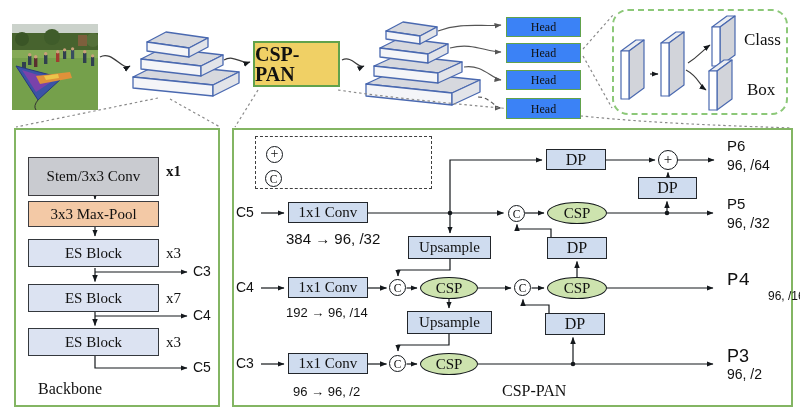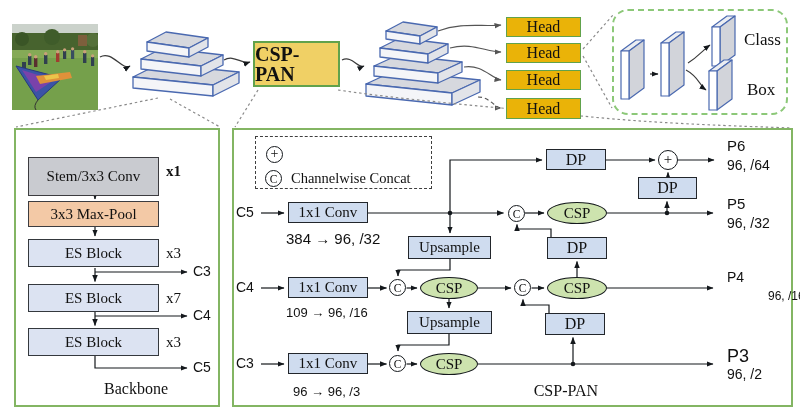--- a/index.html
+++ b/index.html
@@ -5,30 +5,30 @@
   html,body{margin:0;padding:0;background:#fff;}
   #stage{position:relative;width:800px;height:417px;background:#fff;overflow:hidden;
          font-family:"Liberation Serif","DejaVu Serif",serif;color:#111;}
   .abs{position:absolute;}
   .box{position:absolute;display:flex;align-items:center;justify-content:center;
        box-sizing:border-box;font-size:15px;line-height:1;}
   .blue{background:#cfdcef;border:1.4px solid #22262b;}
   .esblue{background:#dce3f2;border:1.4px solid #34383d;}
   .gray{background:#c9cbd0;border:1.4px solid #3c3c40;}
   .orange{background:#f3c9a6;border:1.4px solid #3c3c40;}
-  .head{background:#eab308;border:1.6px solid #61a24c;font-size:16px;}
+  .head{background:#3b82f6;border:1.6px solid #61a24c;font-size:12px;}
   .yellow{background:#f0d065;border:2px solid #61a24c;font-weight:bold;font-size:20px;}
   .ellipse{position:absolute;background:#cde3ae;border:1.4px solid #14181c;border-radius:50%;
            display:flex;align-items:center;justify-content:center;box-sizing:border-box;font-size:15px;}
   .ncirc{position:absolute;background:#fff;border:1.3px solid #14181c;border-radius:50%;
          display:flex;align-items:center;justify-content:center;box-sizing:border-box;}
   .lbl{position:absolute;white-space:nowrap;line-height:1.1;}
   .sans{font-family:"Liberation Sans","DejaVu Sans",sans-serif;}
   .panel{position:absolute;box-sizing:border-box;background:transparent;}
-  .ctr{text-align:right;font-family:Liberation Serif, serif;}
+  .ctr{text-align:left;font-family:Liberation Serif, serif;}
 </style>
 </head>
 <body>
 
 <div id="stage">
 
   <svg class="abs" width="800" height="417" viewBox="0 0 800 417" style="left:0;top:0;">
     <defs>
       <marker id="m" markerWidth="8" markerHeight="6" refX="6.5" refY="2.75" orient="auto" markerUnits="userSpaceOnUse">
         <path d="M0,0 L7,2.75 L0,5.5 Z" fill="#14181c"></path>
@@ -244,63 +244,62 @@
 
   <div class="lbl ctr" style="left:38px;top:380px;width:130px;font-size:16px;">Backbone</div>
 
   <div class="panel" style="left:255px;top:136px;width:177px;height:53px;border:1.7px dashed #3f3f3f;"></div>
   <div class="ncirc" style="left:266px;top:146px;width:17px;height:17px;font-size:14px;">
     <span style="margin-top:-1px;">+</span>
   </div>
   <div class="ncirc" style="left:265px;top:170px;width:17px;height:17px;font-size:11.5px;">
     <span>C</span>
   </div>
-  <div class="lbl" style="left:291px;top:171px;font-size:14.5px;">Channelwise Concat</div>
 
   <div class="lbl sans" style="left:236px;top:205px;font-size:14px;">C5</div>
   <div class="box blue" style="left:288px;top:202px;width:80px;height:21px;">1x1 Conv</div>
   <div class="lbl sans" style="left:286px;top:231px;font-size:15px;">384 → 96, /32</div>
   <div class="box blue" style="left:408px;top:236px;width:83px;height:23px;">Upsample</div>
   <div class="ncirc" style="left:508px;top:205px;width:17px;height:17px;font-size:11.5px;">
     <span>C</span>
   </div>
   <div class="ellipse" style="left:547px;top:202px;width:60px;height:22px;">CSP</div>
   <div class="box blue" style="left:546px;top:149px;width:60px;height:21px;font-size:16px;">DP</div>
   <div class="box blue" style="left:638px;top:177px;width:59px;height:22px;font-size:16px;">DP</div>
   <div class="ncirc" style="left:658px;top:150px;width:20px;height:20px;font-size:15px;">
     <span style="margin-top:-1px;">+</span>
   </div>
   <div class="box blue" style="left:547px;top:237px;width:60px;height:22px;font-size:16px;">DP</div>
 
   <div class="lbl sans" style="left:236px;top:280px;font-size:14px;">C4</div>
   <div class="box blue" style="left:288px;top:277px;width:80px;height:21px;">1x1 Conv</div>
-  <div class="lbl sans" style="left:286px;top:306px;font-size:13px;">109 → 96, /16</div>
+  <div class="lbl sans" style="left:286px;top:306px;font-size:13px;">192 → 96, /14</div>
   <div class="ncirc" style="left:389px;top:279px;width:17px;height:17px;font-size:11.5px;">
     <span>C</span>
   </div>
   <div class="ellipse" style="left:420px;top:277px;width:58px;height:22px;">CSP</div>
   <div class="ncirc" style="left:514px;top:279px;width:17px;height:17px;font-size:11.5px;">
     <span>C</span>
   </div>
   <div class="ellipse" style="left:547px;top:277px;width:60px;height:22px;">CSP</div>
   <div class="box blue" style="left:407px;top:311px;width:85px;height:23px;">Upsample</div>
   <div class="box blue" style="left:545px;top:313px;width:60px;height:22px;font-size:16px;">DP</div>
 
   <div class="lbl sans" style="left:236px;top:356px;font-size:14px;">C3</div>
   <div class="box blue" style="left:288px;top:353px;width:80px;height:21px;">1x1 Conv</div>
-  <div class="lbl sans" style="left:293px;top:385px;font-size:13px;">96 → 96, /3</div>
+  <div class="lbl sans" style="left:293px;top:385px;font-size:13px;">96 → 96, /2</div>
   <div class="ncirc" style="left:389px;top:355px;width:17px;height:17px;font-size:11.5px;">
     <span>C</span>
   </div>
   <div class="ellipse" style="left:420px;top:353px;width:58px;height:22px;">CSP</div>
 
   <div class="lbl sans" style="left:727px;top:138px;font-size:15px;">P6</div>
   <div class="lbl sans" style="left:727px;top:158px;font-size:14px;">96, /64</div>
   <div class="lbl sans" style="left:727px;top:196px;font-size:15px;">P5</div>
   <div class="lbl sans" style="left:727px;top:216px;font-size:14px;">96, /32</div>
-  <div class="lbl sans" style="left:727px;top:270px;font-size:14px;">P4</div>
+  <div class="lbl sans" style="left:727px;top:270px;font-size:19px;font-family:Liberation Mono, monospace;">P4</div>
   <div class="lbl sans" style="left:768px;top:290px;font-size:12px;">96, /16</div>
   <div class="lbl sans" style="left:727px;top:347px;font-size:18px;">P3</div>
   <div class="lbl sans" style="left:727px;top:367px;font-size:14px;">96, /2</div>
 
   <div class="lbl ctr" style="left:502px;top:382px;width:96px;font-size:16px;">CSP-PAN</div>
 
 </div>
 
 </body></html>

